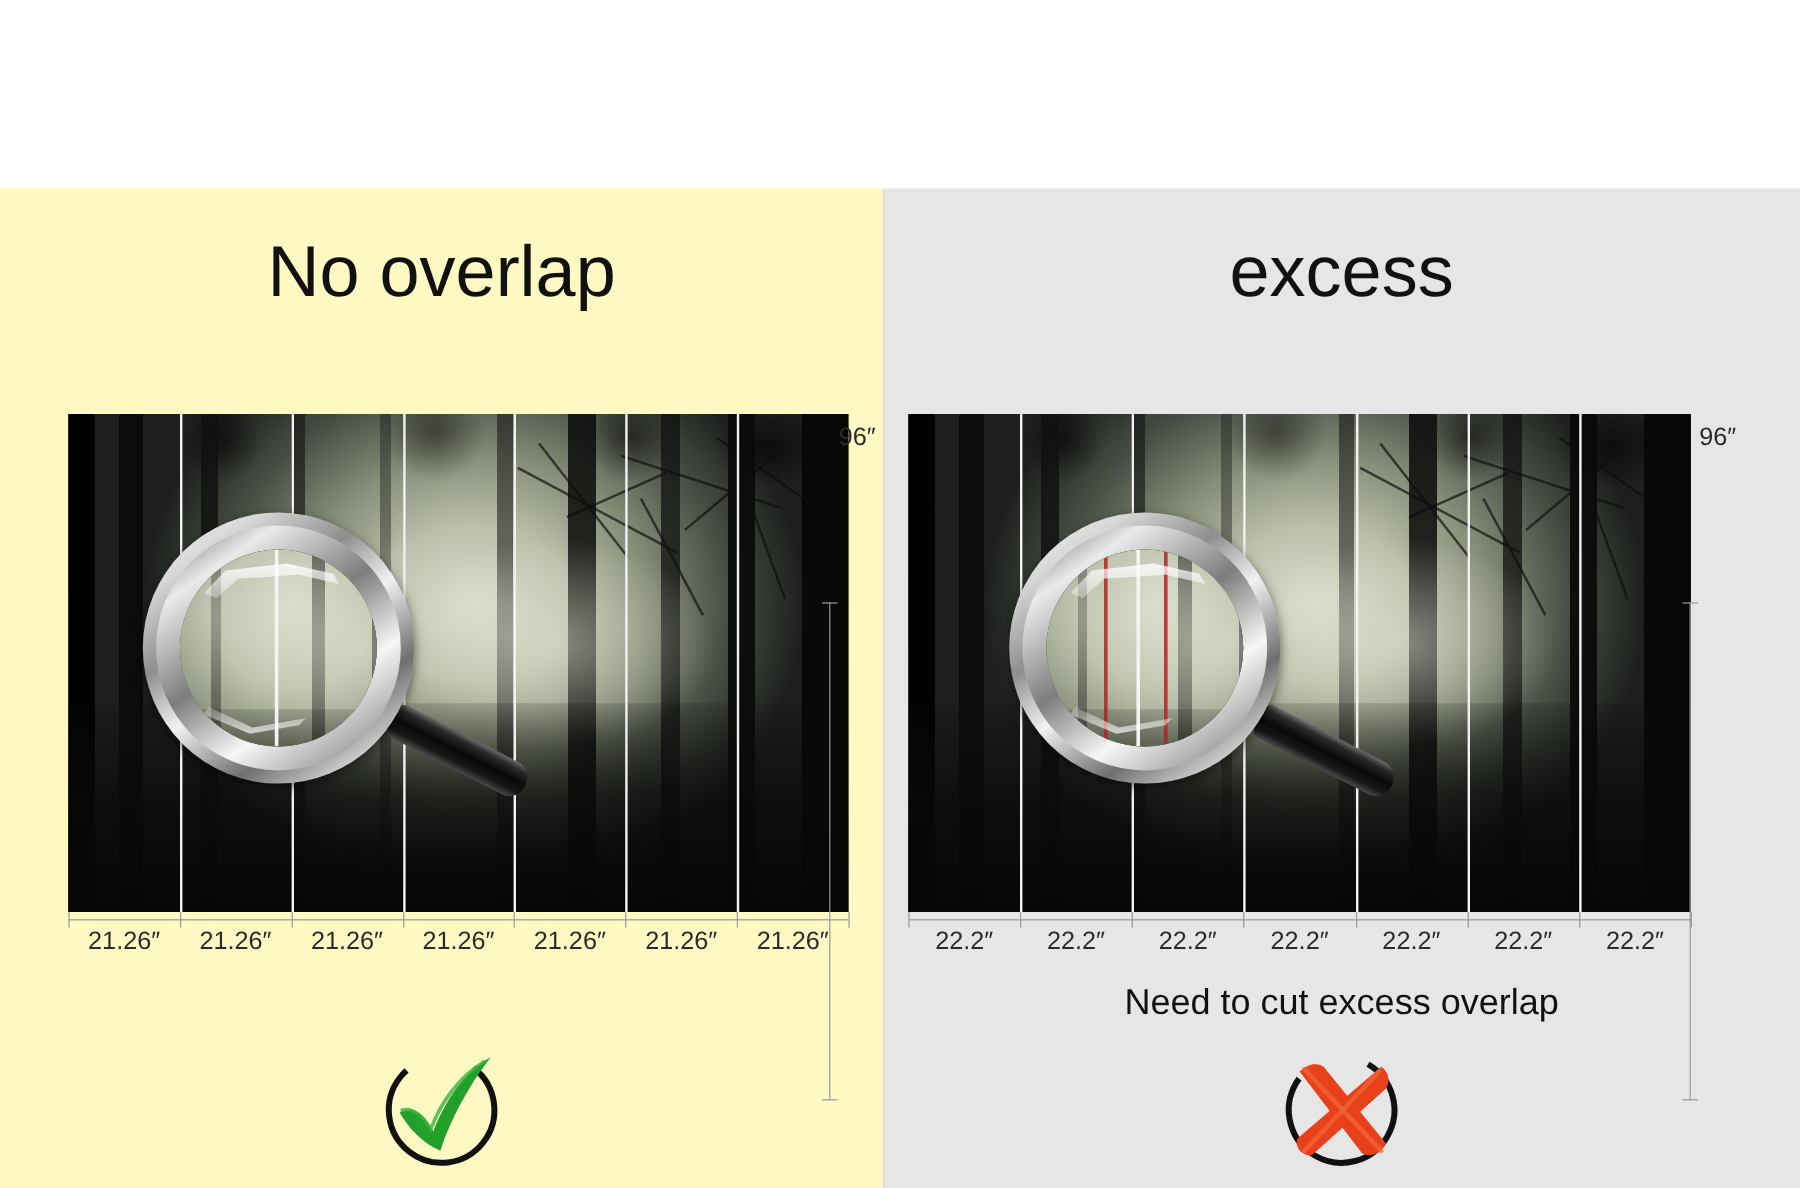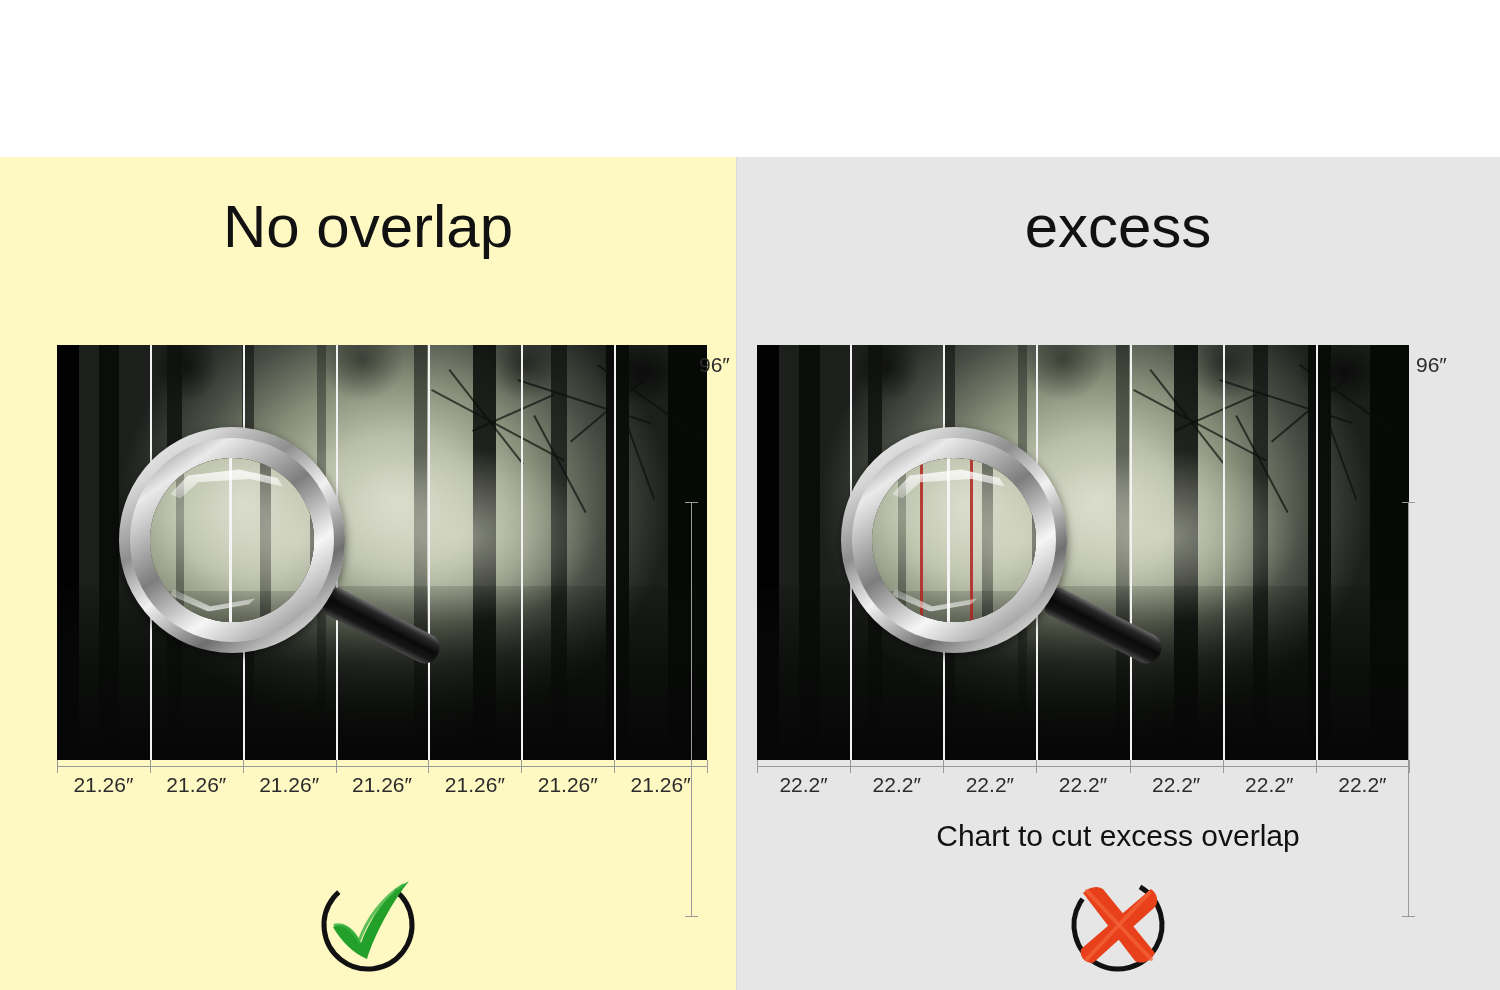--- a/index.html
+++ b/index.html
@@ -478,21 +478,21 @@
           <span>22.2″</span>
         </div>
       </div>
 
       <div class="dim-right" style="top:345px;">
         <i class="t"></i>
           <i class="b"></i>
       </div>
       <div class="dim-height-label">96″</div>
 
-      <div class="caption">Chart to cut excess overlap</div>
+      <div class="caption">Need to cut excess overlap</div>
 
       <div class="verdict">
         <svg width="118" height="100" viewBox="0 0 118 100">
           <circle cx="59" cy="50" r="44" fill="none" stroke="#111111" stroke-width="5" stroke-dasharray="212 65" transform="rotate(-60 59 50)"></circle>
           <path d="M24 18 C30 12, 38 10, 44 14 L96 78 C92 86, 84 90, 76 86 Z" fill="#e8401a"></path>
           <path d="M92 14 C98 18, 100 26, 96 32 L34 88 C26 88, 20 82, 22 74 Z" fill="#e8401a"></path>
           <path d="M28 16 L92 84" stroke="#f4653c" stroke-width="4" opacity=".7" stroke-linecap="round"></path>
           <path d="M90 18 L28 84" stroke="#f4653c" stroke-width="4" opacity=".7" stroke-linecap="round"></path>
         </svg>
       </div>

